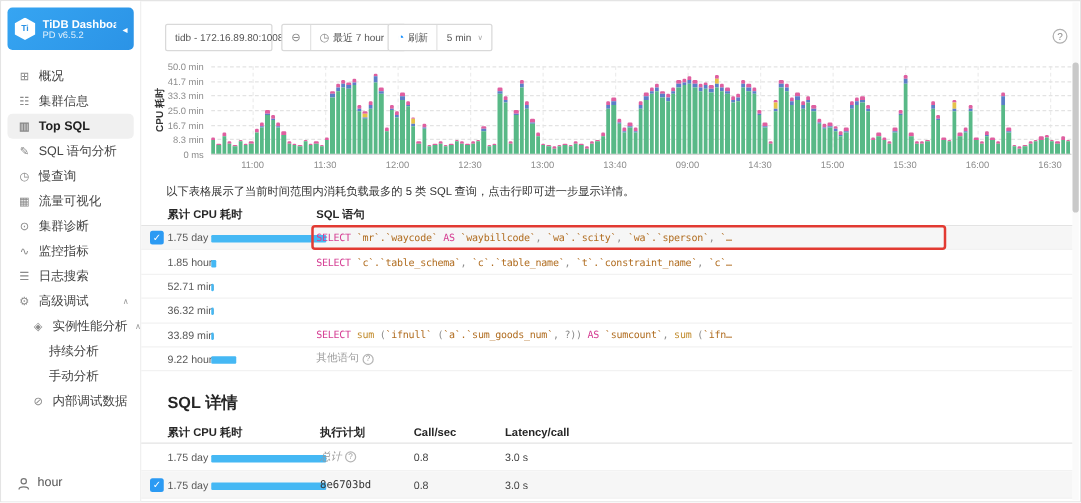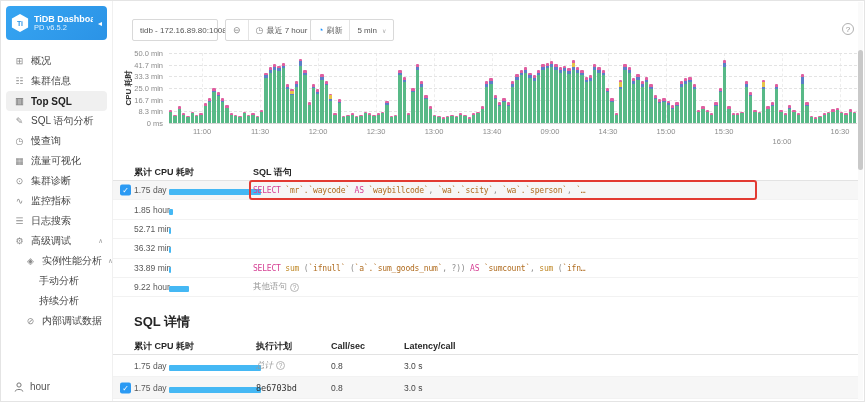--- a/index.html
+++ b/index.html
@@ -127,24 +127,24 @@
           <span class="mi-icon">⚙</span>
           <span class="mi-label">高级调试</span>
           <span class="arrow">∧</span>
         </div>
         <div class="menu-item indent1">
           <span class="mi-icon">◈</span>
           <span class="mi-label">实例性能分析</span>
           <span class="arrow">∧</span>
         </div>
         <div class="menu-item indent2">
+          <span class="mi-label">持续分析</span>
+        </div>
+        <div class="menu-item indent2">
           <span class="mi-label">手动分析</span>
-        </div>
-        <div class="menu-item indent2">
-          <span class="mi-label">持续分析</span>
         </div>
         <div class="menu-item indent1">
           <span class="mi-icon">⊘</span>
           <span class="mi-label">内部调试数据</span>
         </div>
       </div>
     <div class="s-user">
       <svg class="user-ic" viewBox="0 0 10 10">
           <circle cx="5" cy="3" r="2.1" fill="none" stroke="#777" stroke-width="1"></circle>
           <path d="M1.2 9.5 C1.2 6.8 8.8 6.8 8.8 9.5" fill="none" stroke="#777" stroke-width="1"></path>
@@ -950,41 +950,43 @@
       <div class="xlab" style="left: 201.024px;">11:00</div>
       <div class="xlab" style="left: 259.022px;">11:30</div>
       <div class="xlab" style="left: 317.021px;">12:00</div>
       <div class="xlab" style="left: 375.019px;">12:30</div>
       <div class="xlab" style="left: 433.018px;">13:00</div>
       <div class="xlab" style="left: 491.016px;">13:40</div>
       <div class="xlab" style="left: 549.014px;">09:00</div>
       <div class="xlab" style="left: 607.013px;">14:30</div>
       <div class="xlab" style="left: 665.011px;">15:00</div>
       <div class="xlab" style="left: 723.01px;">15:30</div>
-      <div class="xlab" style="left: 781.008px; margin-top: 10px;">16:00</div>
+      <div class="xlab" style="left: 781.008px;">16:00</div>
       <div class="xlab" style="left: 839.006px;">16:30</div>
     </div>
 
+  <div class="summary">以下表格展示了当前时间范围内消耗负载最多的 5 类 SQL 查询，点击行即可进一步显示详情。</div>
 
   <div class="t-wrap" style="top:162px;">
     <div class="t-head">
       <span class="th" style="left:21px;">累计 CPU 耗时</span>
       <span class="th" style="left:140px;">SQL 语句</span>
     </div>
     <div id="top-rows">
         <div class="row sel">
           <span class="checkbox">✓</span>
           <span class="cell t-time" style="left: 21px;">1.75 day</span>
           <span class="cell" style="left: 56px;"><span class="mini-bar" style="display: inline-block; width: 92px;"></span></span>
           <span class="cell sqltxt" style="left: 140px;"><span class="seg-kw">SELECT </span><span class="seg-id">`mr`.`waycode` </span><span class="seg-kw">AS </span><span class="seg-id">`waybillcode`</span><span class="seg-pl">, </span><span class="seg-id">`wa`.`scity`</span><span class="seg-pl">, </span><span class="seg-id">`wa`.`sperson`</span><span class="seg-pl">, </span><span class="seg-id">`…</span></span>
           <div class="hl-box"></div>
         </div>
         <div class="row">
           <span class="cell t-time" style="left: 21px;">1.85 hour</span>
           <span class="cell" style="left: 56px;"><span class="mini-bar" style="display: inline-block; width: 4.048px;"></span></span>
+          <span class="cell sqltxt" style="left: 140px;"><span class="seg-kw">SELECT </span><span class="seg-id">`c`.`table_schema`</span><span class="seg-pl">, </span><span class="seg-id">`c`.`table_name`</span><span class="seg-pl">, </span><span class="seg-id">`t`.`constraint_name`</span><span class="seg-pl">, </span><span class="seg-id">`c`…</span></span>
         </div>
         <div class="row">
           <span class="cell t-time" style="left: 21px;">52.71 min</span>
           <span class="cell" style="left: 56px;"><span class="mini-bar" style="display: inline-block; width: 2px;"></span></span>
         </div>
         <div class="row">
           <span class="cell t-time" style="left: 21px;">36.32 min</span>
           <span class="cell" style="left: 56px;"><span class="mini-bar" style="display: inline-block; width: 2px;"></span></span>
         </div>
         <div class="row">

